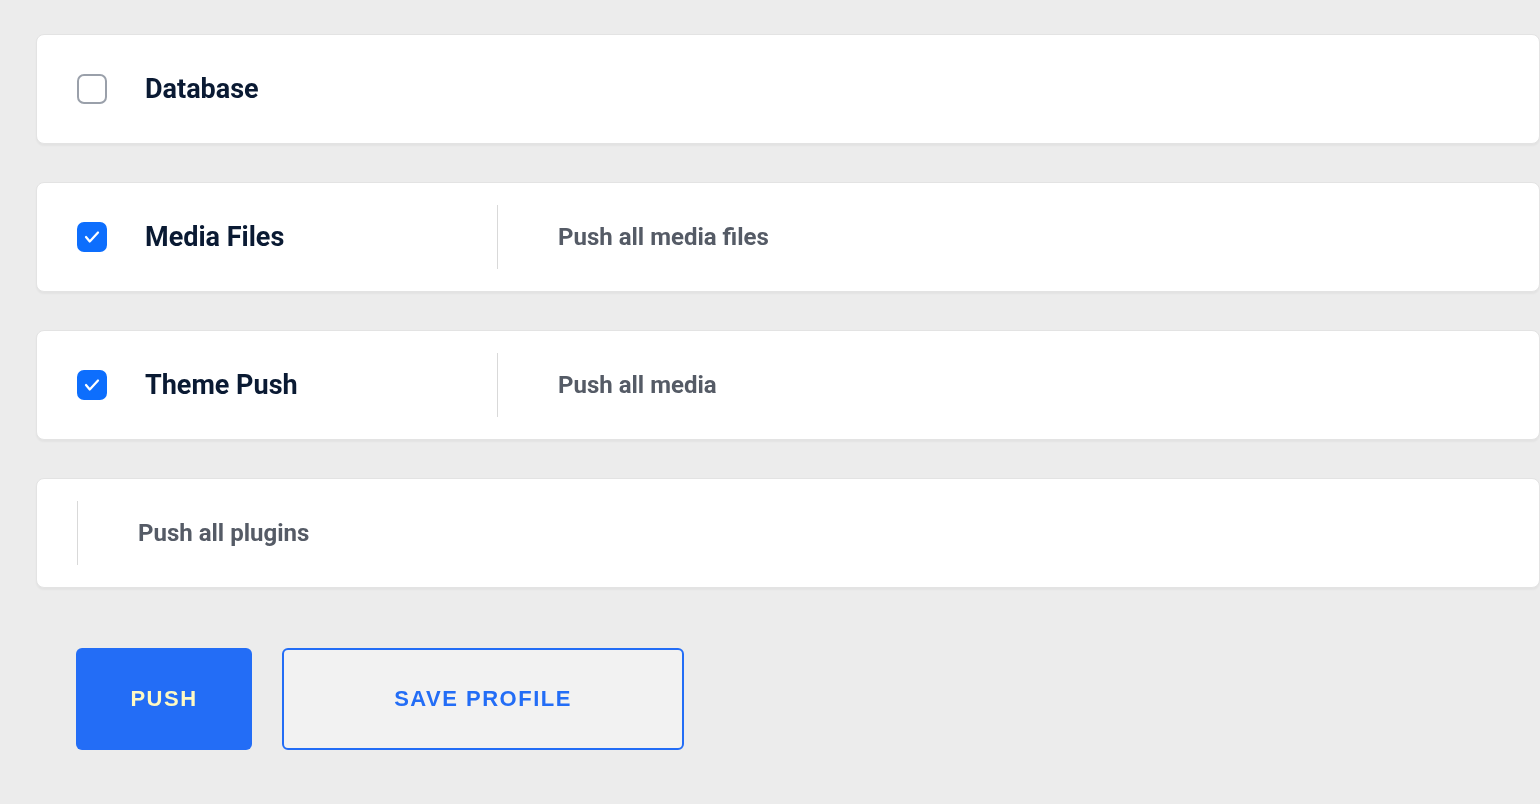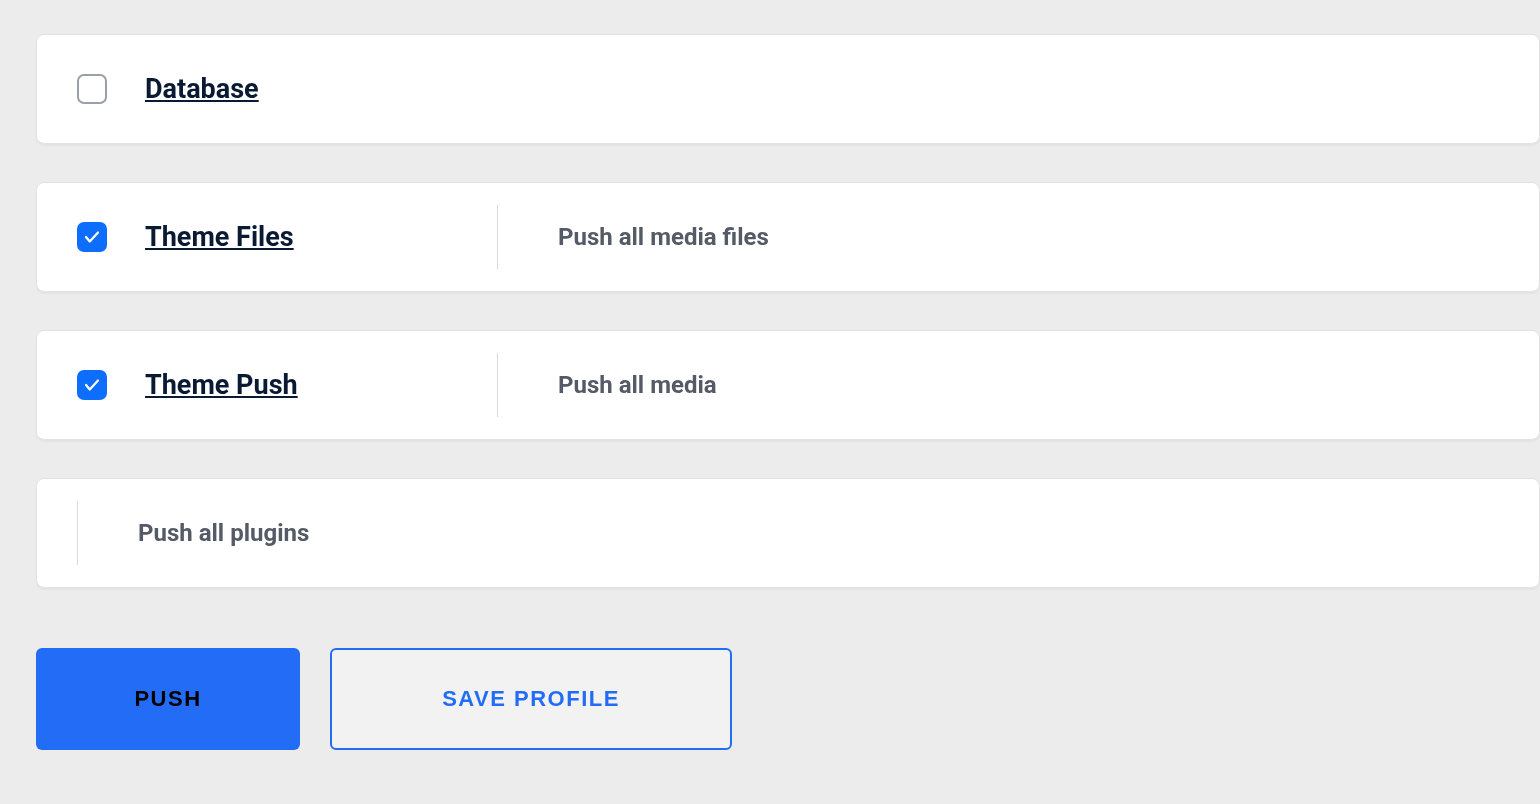--- a/index.html
+++ b/index.html
@@ -58,21 +58,20 @@
       stroke-width: 3;
       fill: none;
       stroke-linecap: round;
       stroke-linejoin: round;
     }
     .card-title {
       font-size: 27px;
       font-weight: 700;
       color: #0a1a33;
       margin-left: 38px;
-      text-decoration: underline;
     }
     .divider {
       width: 1px;
       height: 64px;
       background: #d9d9d9;
       margin: 0 60px 0 0;
     }
     .card-description {
       font-size: 24px;
       color: #555b66;
@@ -90,23 +89,24 @@
       font-weight: 700;
       letter-spacing: 1.5px;
       cursor: pointer;
       display: inline-flex;
       align-items: center;
       justify-content: center;
       text-transform: uppercase;
     }
     .btn-primary {
       background: #236df6;
-      color: #000000;
+      color: #fef9c3;
       border: none;
-      width: 264px;
+      width: 176px;
+      margin-left: 40px;
     }
     .btn-secondary {
       background: #f2f2f2;
       color: #236df6;
       border: 2px solid #236df6;
       width: 402px;
     }
   </style>
 </head>
 <body>
@@ -118,21 +118,21 @@
   </div>
 </div>
 
 <div class="card">
   <div class="card-left">
     <div class="checkbox checkbox-checked">
       <svg viewBox="0 0 24 24">
           <polyline points="4 12 9 18 20 6"></polyline>
         </svg>
     </div>
-    <div class="card-title">Theme Files</div>
+    <div class="card-title">Media Files</div>
   </div>
   <div class="divider"></div>
   <div class="card-description">Push all media files</div>
 </div>
 
 <div class="card">
   <div class="card-left">
     <div class="checkbox checkbox-checked">
       <svg viewBox="0 0 24 24">
           <polyline points="4 12 9 18 20 6"></polyline>

